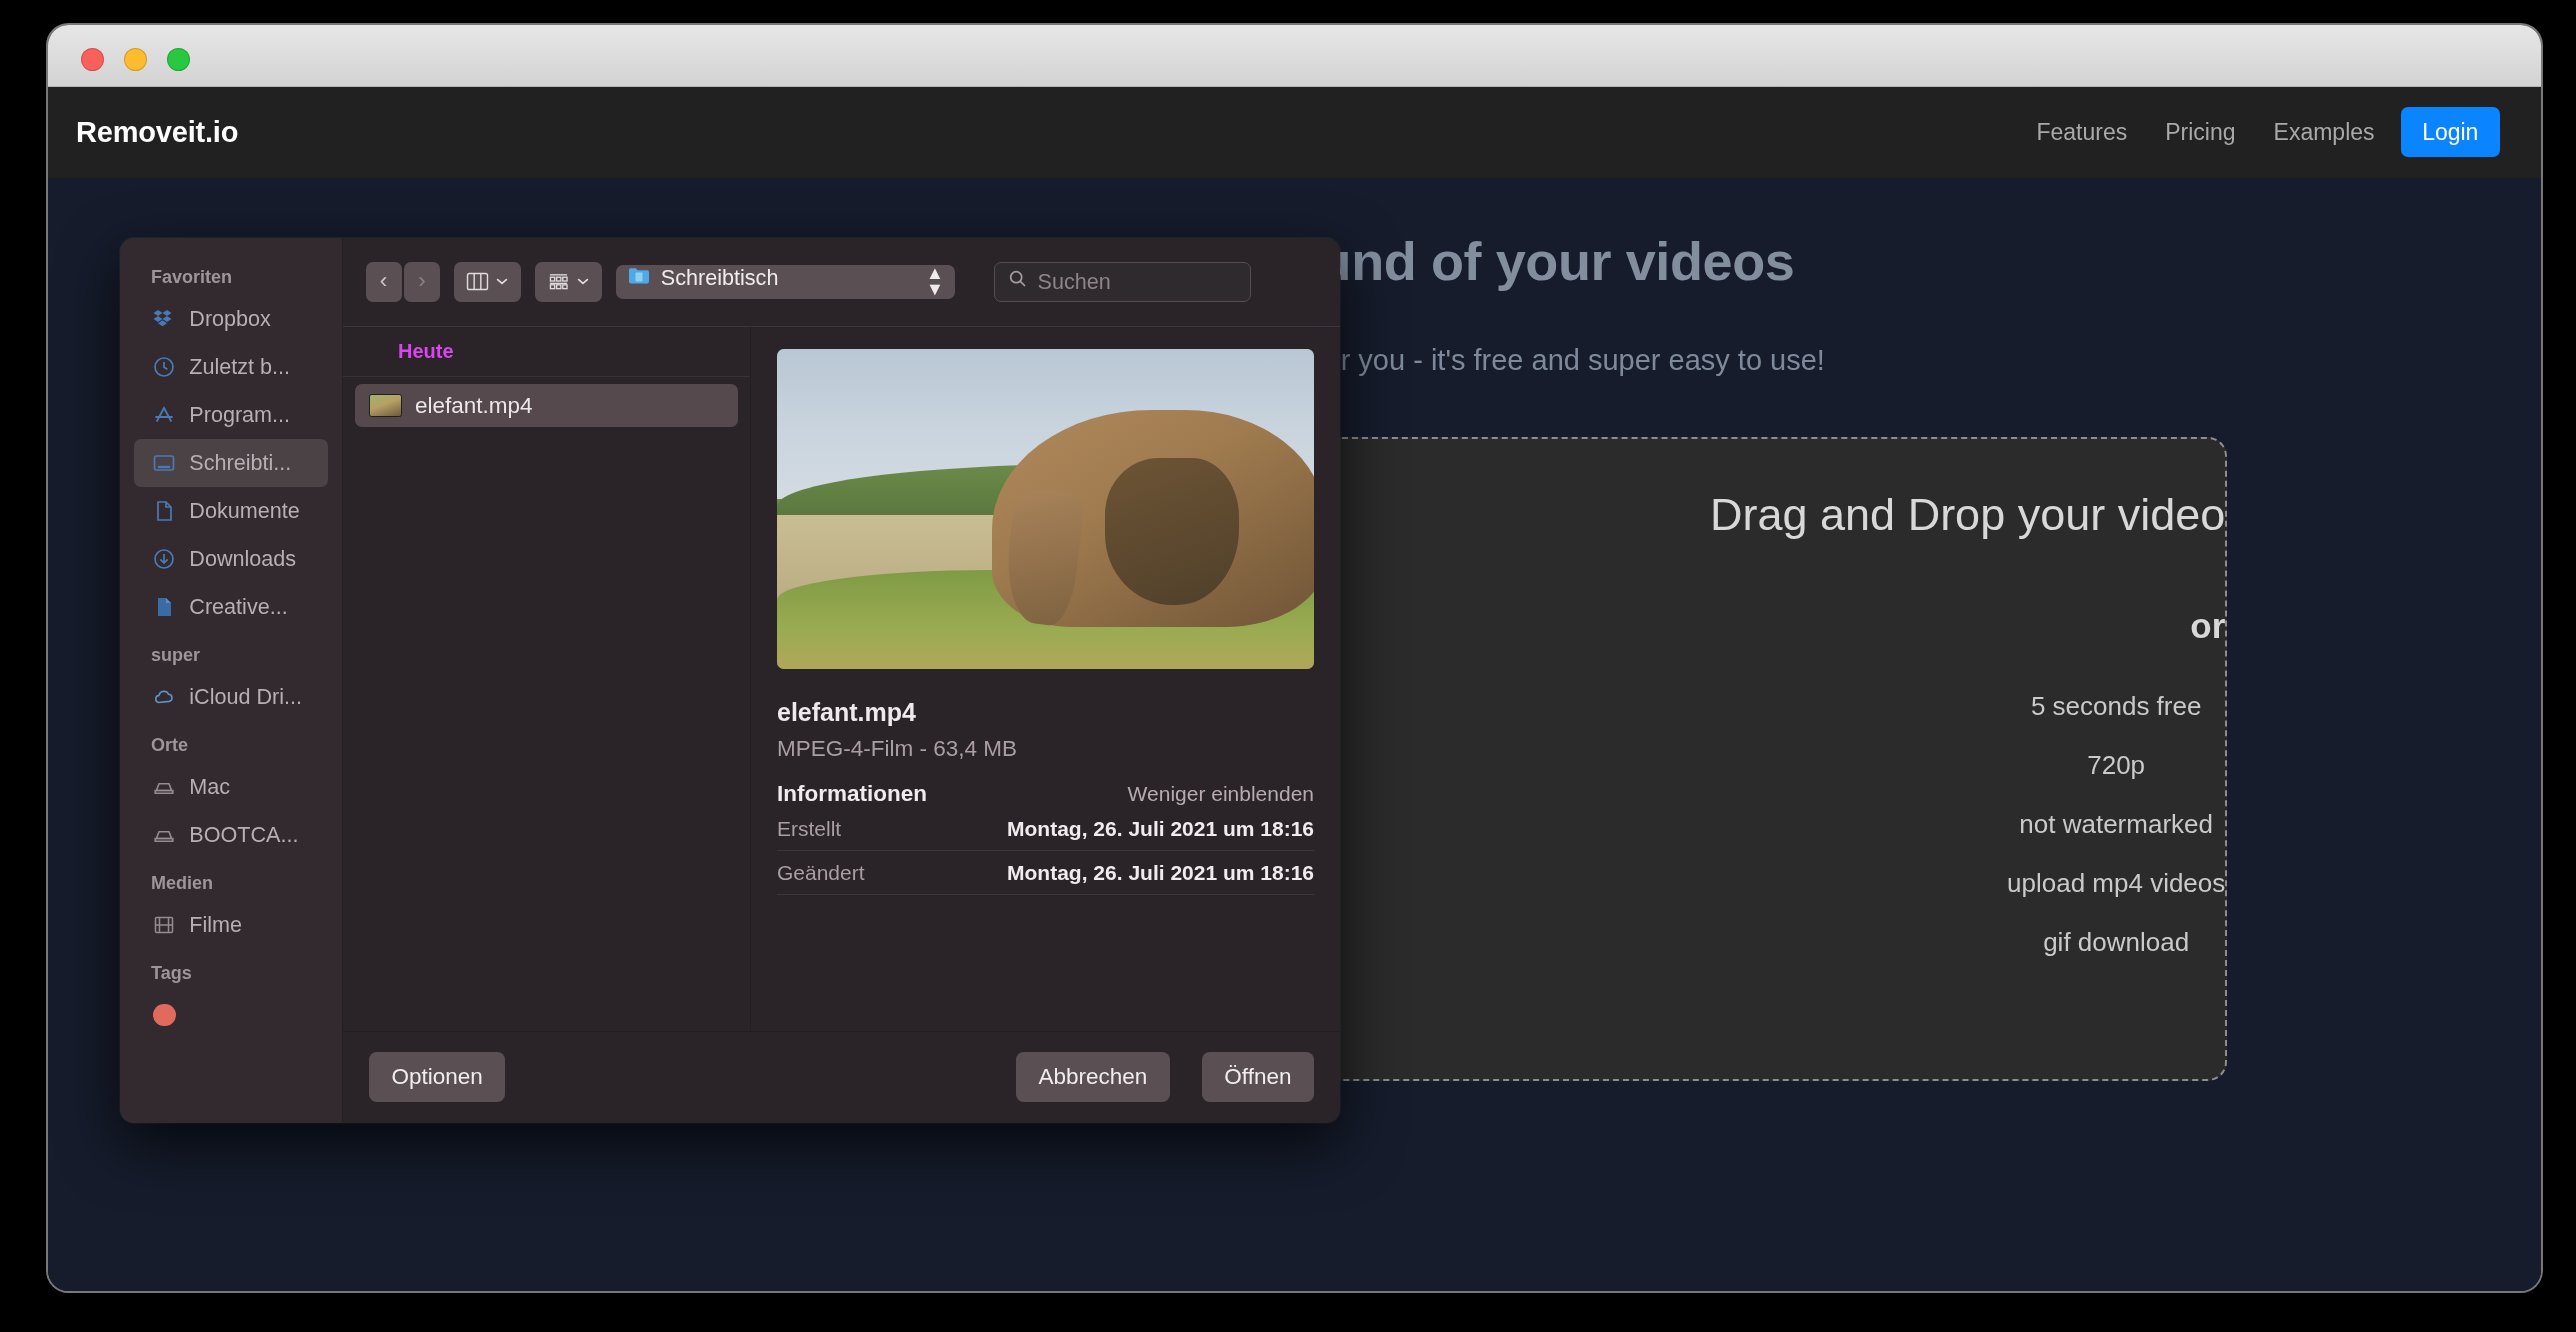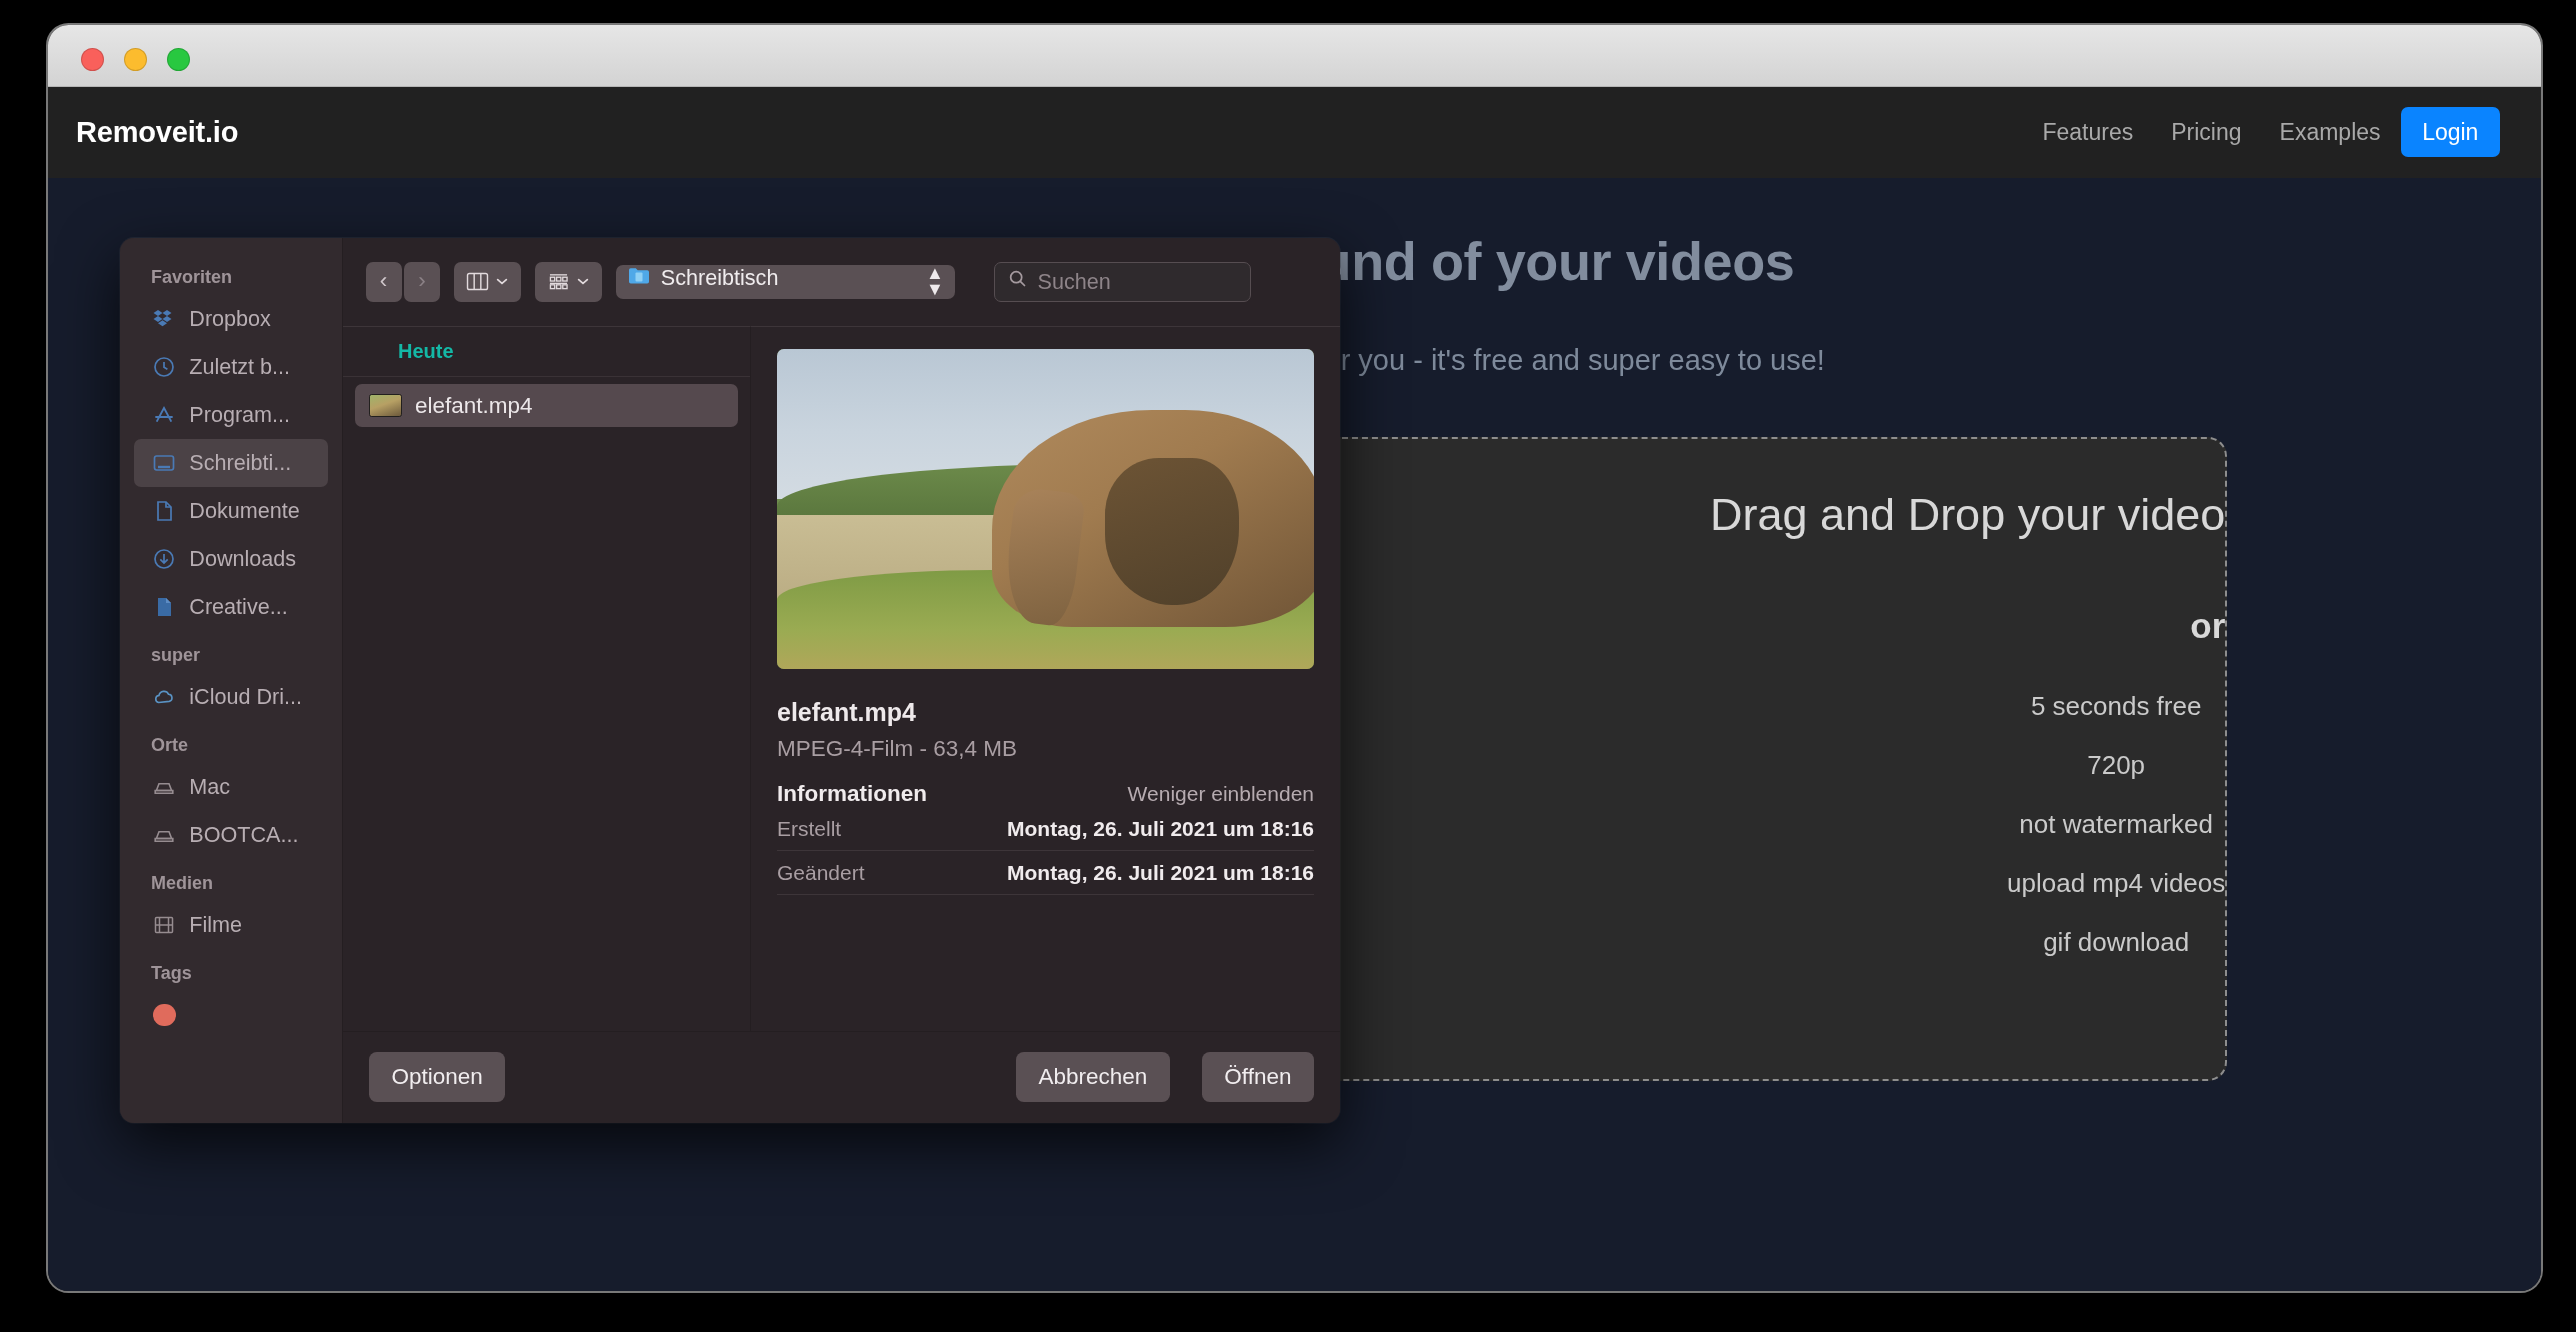--- a/index.html
+++ b/index.html
@@ -67,21 +67,21 @@
     text-decoration: none;
     padding: 0 19px;
     white-space: nowrap;
   }
   .login-btn {
     background: #0a84ff;
     color: #fff !important;
     font-size: 23px;
     padding: 11.2px 21.6px !important;
     border-radius: 7px;
-    margin-left: 1px;
+    margin-left: 7px;
     text-decoration: none;
   }
 
   .hero {
     position: relative;
     padding: 52px 0 0 0;
     text-align: center;
   }
   .hero h1 {
     margin: 0;
@@ -307,21 +307,21 @@
   .finder-body { flex: 1; display: flex; min-height: 0; }
   .file-col {
     width: 408px;
     border-right: 0.9px solid #241e21;
     border-top: 0.9px solid #3d3539;
     display: flex;
     flex-direction: column;
     min-width: 0;
   }
   .file-group-head {
-    color: #14b8a6;
+    color: #d946ef;
     font-size: 20px;
     font-weight: 700;
     padding: 13px 0 13px 55px;
     border-bottom: 0.9px solid #3a3236;
   }
   .file-row {
     display: flex;
     align-items: center;
     gap: 13px;
     height: 43px;

